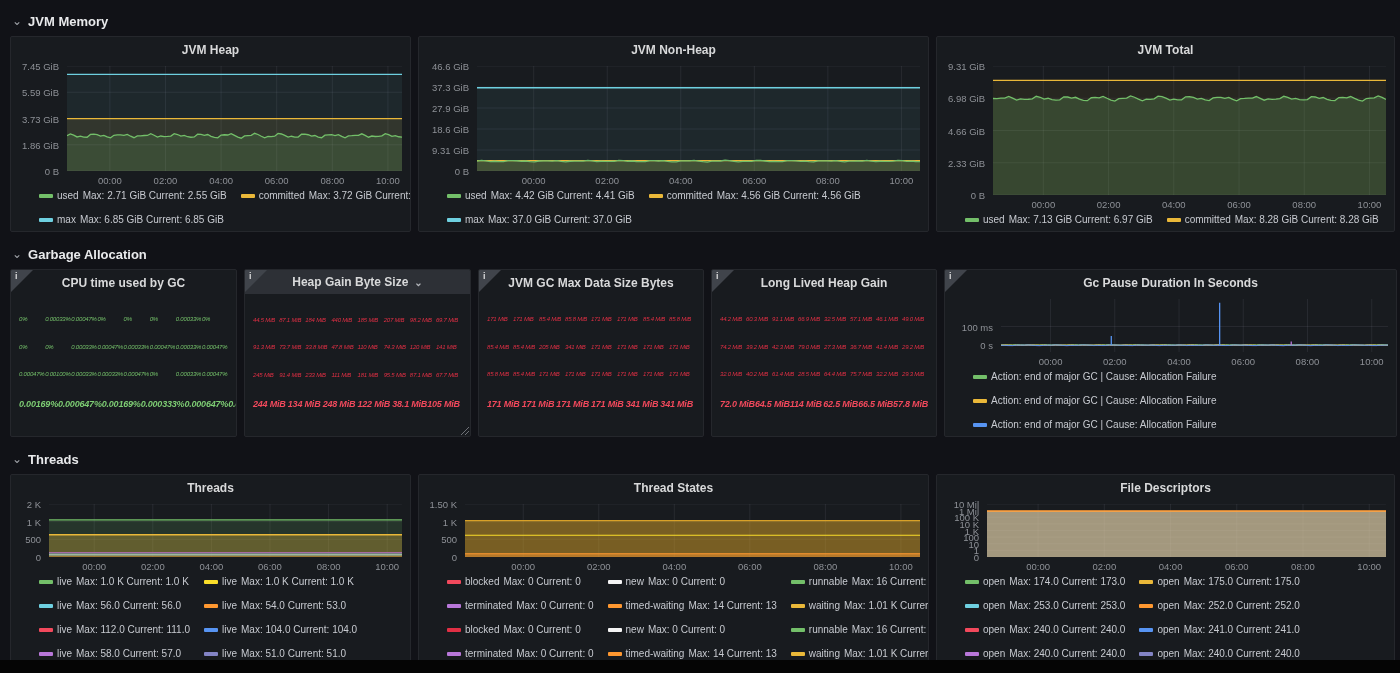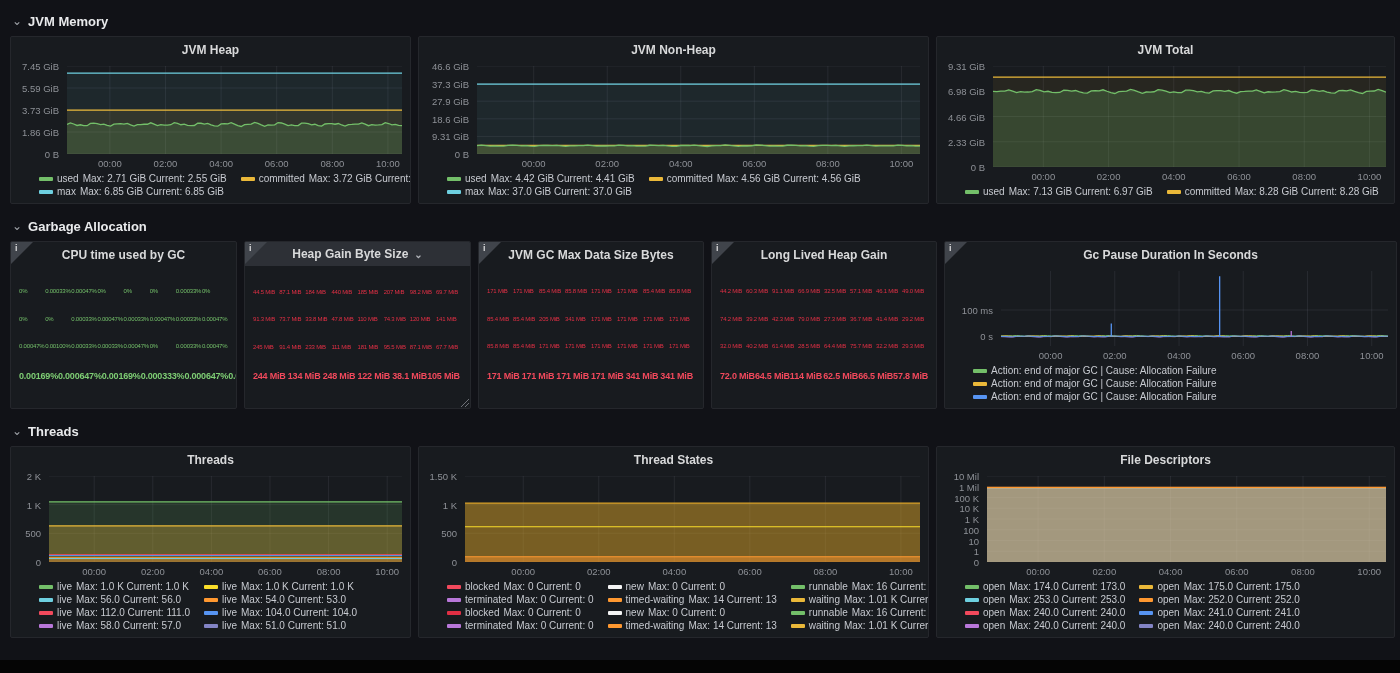--- a/index.html
+++ b/index.html
@@ -7,21 +7,21 @@
     font-family:"Liberation Sans", sans-serif; }
   .wrap { padding:8px 4px 0 10px; }
   
   .sec { display:flex; align-items:center; gap:6px; height:22px; margin:2px 0 4px 2px; cursor:pointer; }
   .sec .chev { color:#9fa2a8; font-size:12px; line-height:10px; }
   .sec .sec-title { color:#e9eaec; font-size:13px; font-weight:700; }
   
   .row { display:grid; gap:7px; margin-bottom:11px; }
   .row-3 { grid-template-columns:401px 511px 459px; }
   .row-5 { grid-template-columns:227px 227px 226px 226px 453px; }
-  .h1 { height:168px; } .h2 { height:168px; } .h3 { height:192px; }
+  .h1 { height:196px; } .h2 { height:168px; } .h3 { height:192px; }
   
   .panel { position:relative; background:#181b1f; border:1px solid #25272c; border-radius:2px;
     display:flex; flex-direction:column; overflow:hidden; }
   .panel-title { text-align:center; color:#d8d9da; font-size:12px; font-weight:600;
     padding:6px 0 3px; flex:0 0 auto; cursor:pointer; }
   .panel-title.hl { background:#2d3036; padding:5px 0 5px; }
   .panel-title .caret { color:#b4b7bc; font-size:10px; margin-left:6px; }
   .corner { position:absolute; top:0; left:0; width:0; height:0;
     border-top:22px solid #40444b; border-right:22px solid transparent; cursor:pointer; z-index:3; }
   .corner b { position:absolute; top:-21px; left:4px; color:#d8d9da; font-size:9px; font-style:normal; }
@@ -34,32 +34,32 @@
   .ylabels span { position:absolute; right:0; transform:translateY(-50%);
     color:#8e9197; font-size:9.5px; white-space:nowrap; }
   .xlabels { position:absolute; left:var(--axw); right:2px; bottom:0; height:14px; }
   .xlabels span { position:absolute; top:2px; transform:translateX(-50%);
     color:#8e9197; font-size:9.5px; }
   .plot { position:absolute; left:var(--axw); right:2px; top:4px; bottom:16px; }
   .plot svg { width:100%; height:100%; display:block; }
   .gl { stroke:rgba(204,204,220,0.09); stroke-width:1; vector-effect:non-scaling-stroke; }
   
   .legend { flex:0 0 auto; display:grid; justify-content:start;
-    gap:2px 14px; padding:3px 8px 6px 28px; }
+    gap:13px 14px; padding:3px 8px 6px 28px; }
   .cols1 { grid-template-columns:auto; }
   .cols2 { grid-template-columns:auto auto; }
   .cols3 { grid-template-columns:auto auto auto; }
   .li { display:flex; align-items:center; gap:4px; white-space:nowrap; cursor:pointer; }
   .li i { width:14px; height:4px; border-radius:1px; flex:0 0 auto; }
   .li em { font-style:normal; color:#c7cad0; font-size:10px; }
   .li b { font-weight:400; color:#c7cad0; font-size:10px; }
   
   .hgrid { flex:1 1 auto; display:flex; flex-direction:column; justify-content:space-evenly;
     padding:2px 8px 6px; }
-  .hrow { display:grid; grid-template-columns:repeat(8,1fr); }
+  .hrow { display:grid; grid-template-columns:repeat(8,1fr);font-style:italic; }
   .hrow span { font-size:6px; letter-spacing:-0.2px; white-space:nowrap; }
   .hrow.totals { grid-template-columns:repeat(6,1fr); }
   .hrow.totals span { font-size:9px; font-weight:700; }
   .bottom-strip { position:fixed; left:0; right:0; bottom:0; height:13px; background:#050505; }
 </style>
 </head>
 <body>
 
 <div class="wrap">
 

